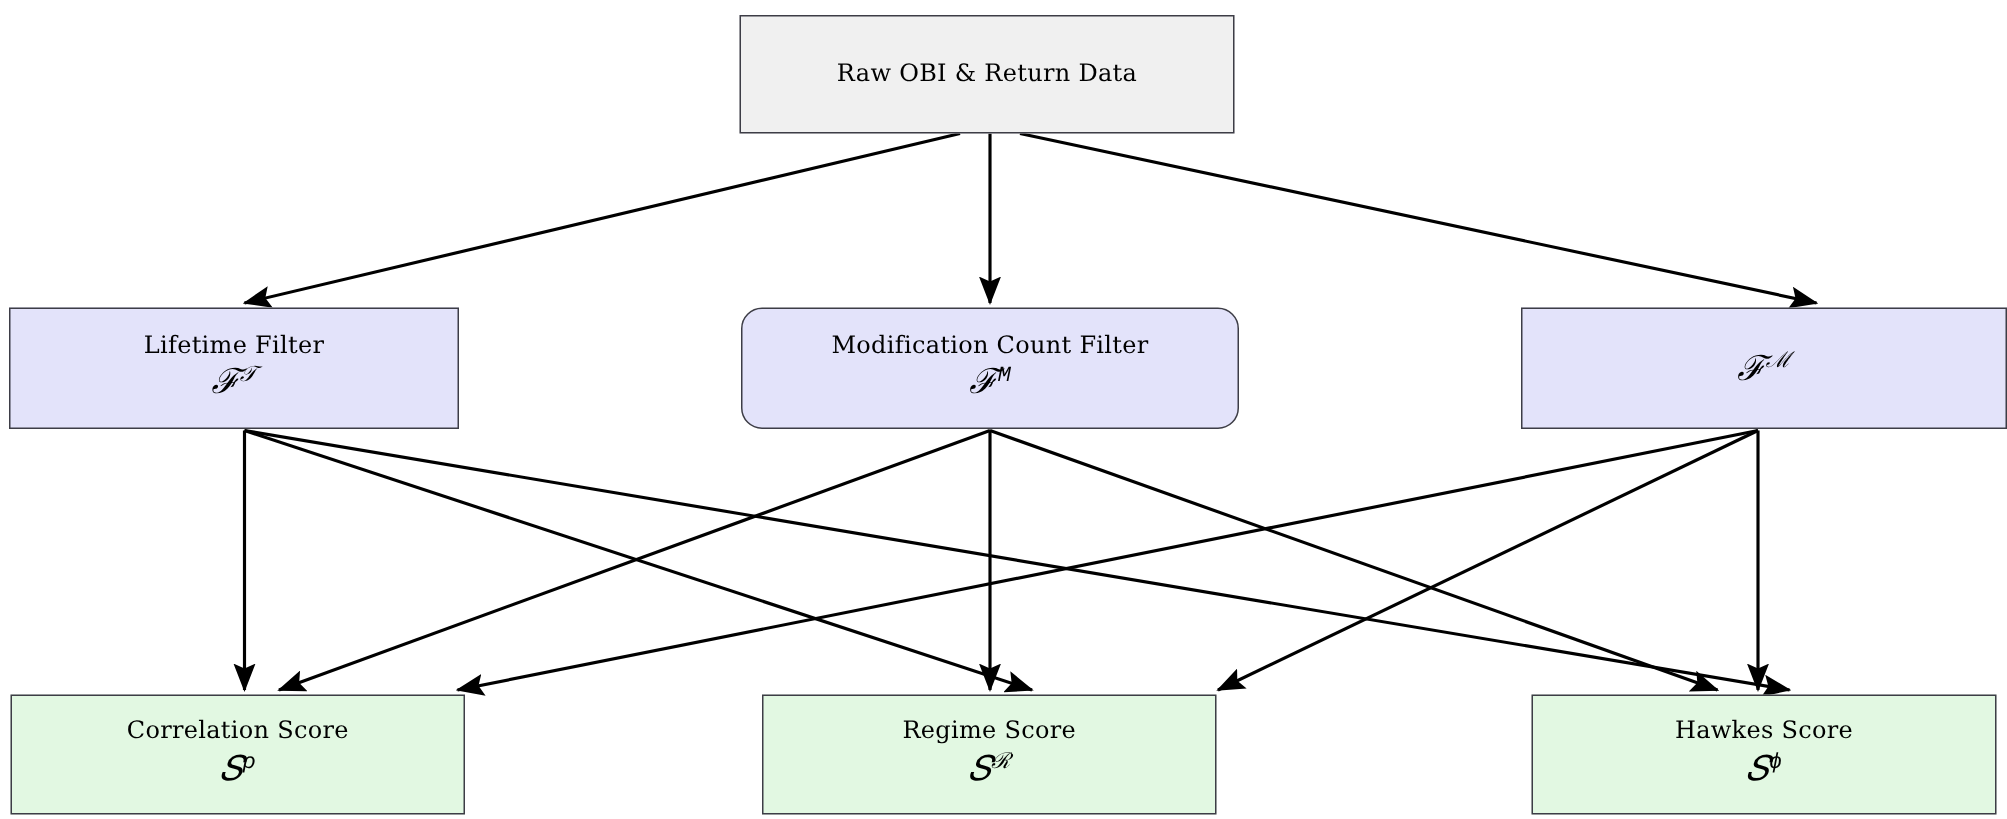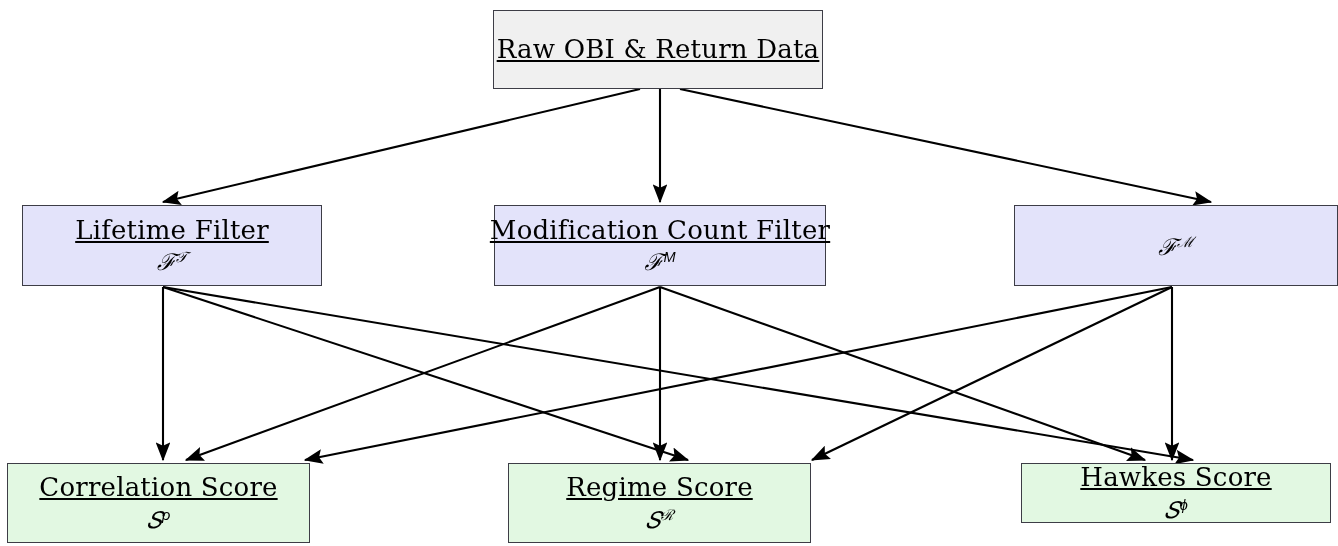--- a/index.html
+++ b/index.html
@@ -29,69 +29,68 @@
     border: 1.1px solid #3d3d46;
     display: flex;
     flex-direction: column;
     align-items: center;
     justify-content: center;
     text-align: center;
     color: #000000;
     line-height: 1.18;
   }
   .node .title {
-    font-size: 26px;
+    font-size: 16px;
     letter-spacing: 0.2px;
     white-space: nowrap;
-    text-decoration: underline;
   }
   .node .sym {
     font-size: 22px;
     margin-top: 4px;
     white-space: nowrap;
-    font-family: Liberation Sans, sans-serif;
+    font-family: Liberation Mono, monospace;
   }
   .sym .cal {
     font-style: italic;
     font-size: 23px;
   }
   .sym sup {
     font-size: 0.66em;
     font-style: italic;
     vertical-align: super;
     line-height: 0;
   }
   
   #node-raw-data {
     left: 493px; top: 10px; width: 330px; height: 79px;
     background: #f0f0f0;
   }
   #node-lifetime-filter {
     left: 6px; top: 205px; width: 300px; height: 81px;
     background: #e3e3fa;
-    margin-left: 16px;
   }
   #node-modcount-filter {
     left: 494px; top: 205px; width: 332px; height: 81px;
     background: #e3e3fa;
+    border-radius: 14px;
   }
   #node-modtime-filter {
     left: 1014px; top: 205px; width: 324px; height: 81px;
     background: #e3e3fa;
   }
   #node-correlation-score {
     left: 7px; top: 463px; width: 303px; height: 80px;
     background: #e2f8e2;
   }
   #node-regime-score {
     left: 508px; top: 463px; width: 303px; height: 80px;
     background: #e2f8e2;
   }
   #node-hawkes-score {
-    left: 1021px; top: 463px; width: 310px; height: 60px;
+    left: 1021px; top: 463px; width: 310px; height: 80px;
     background: #e2f8e2;
   }
 </style>
 </head>
 <body>
 
 <div id="canvas">
 
   <svg id="edge-layer" viewBox="0 0 1338 546" width="1338" height="546" xmlns="http://www.w3.org/2000/svg">
     <defs>

